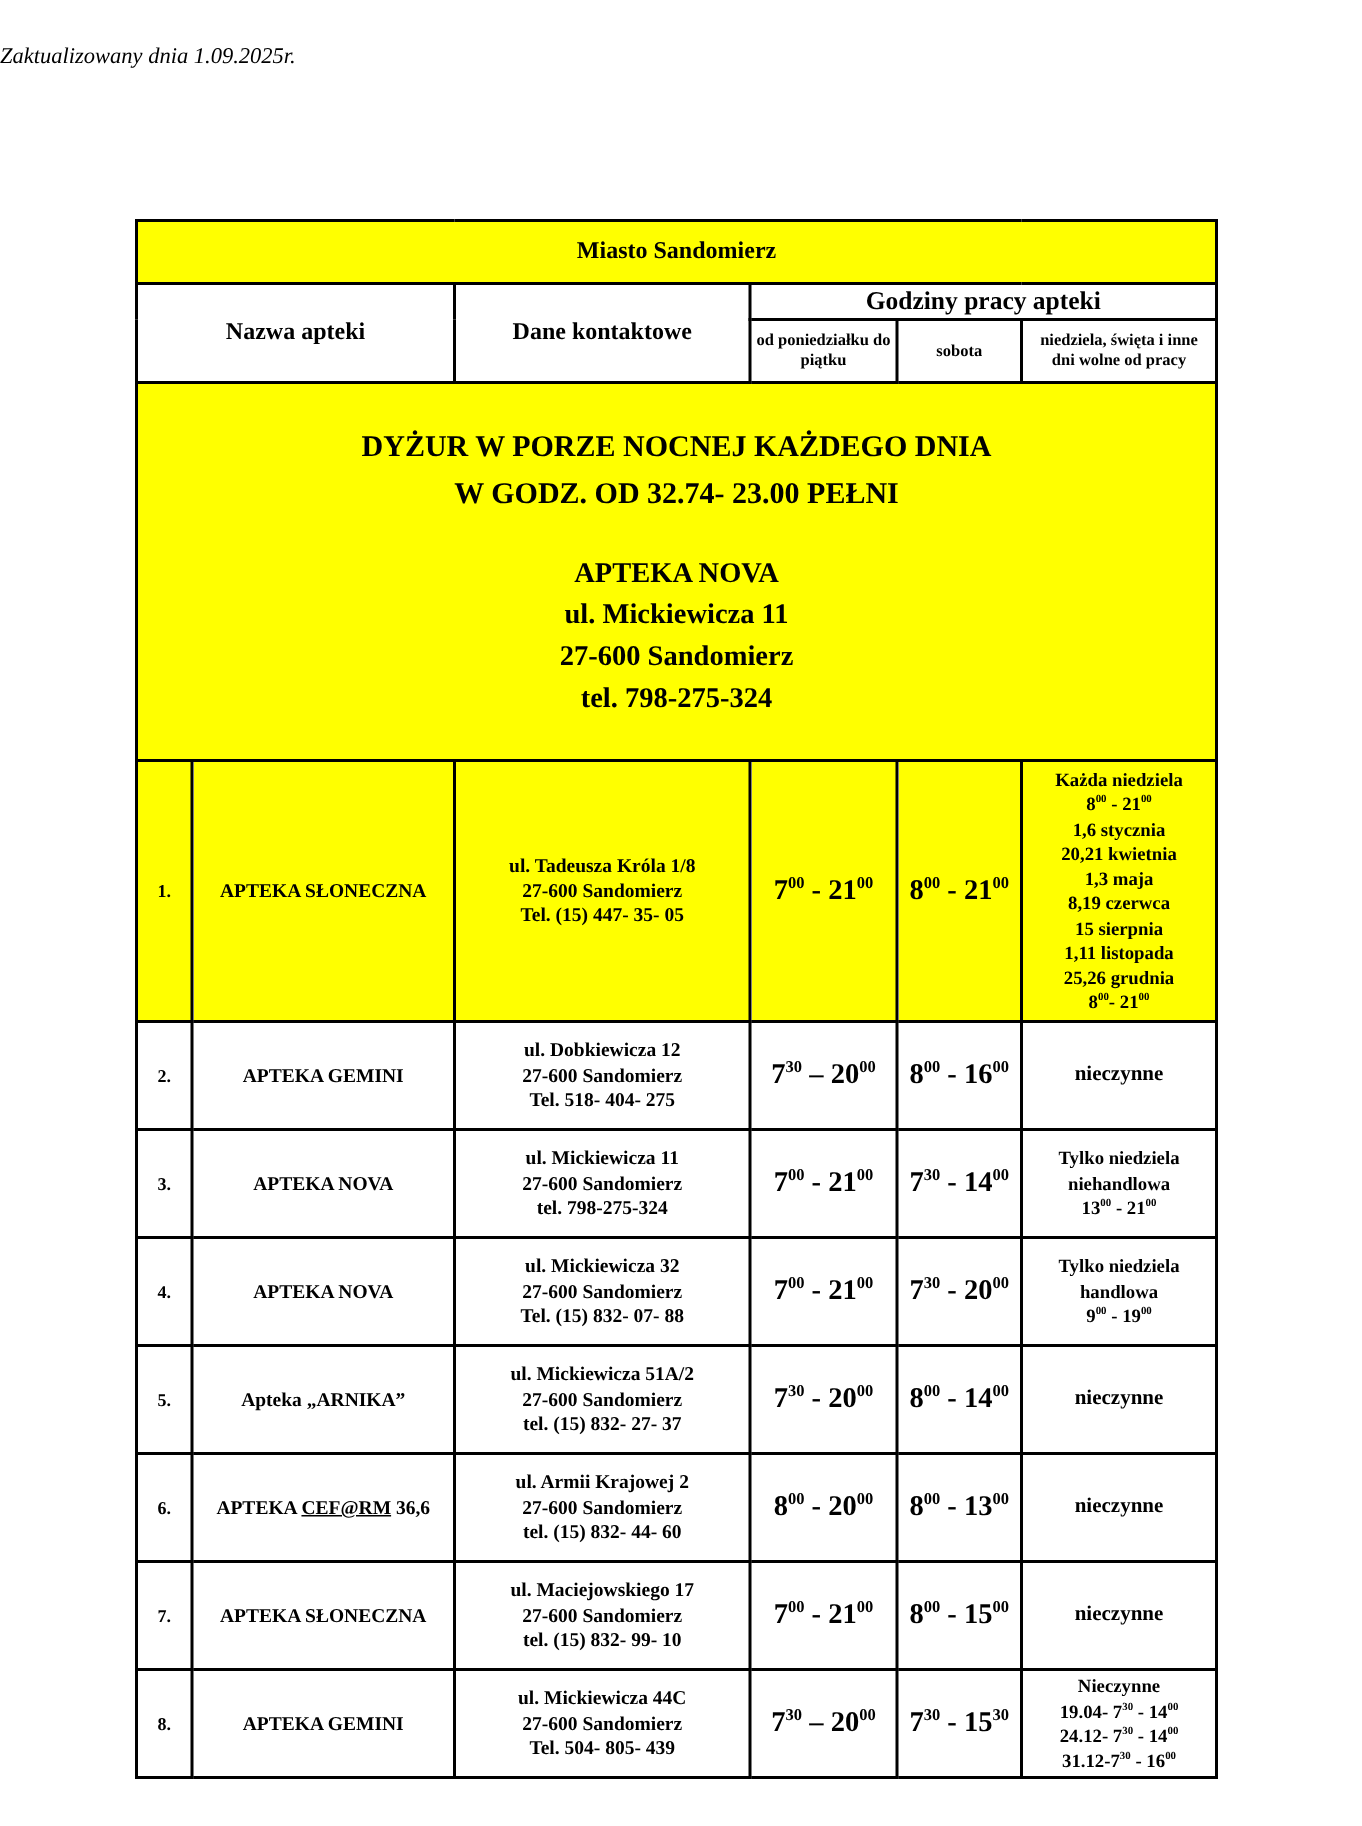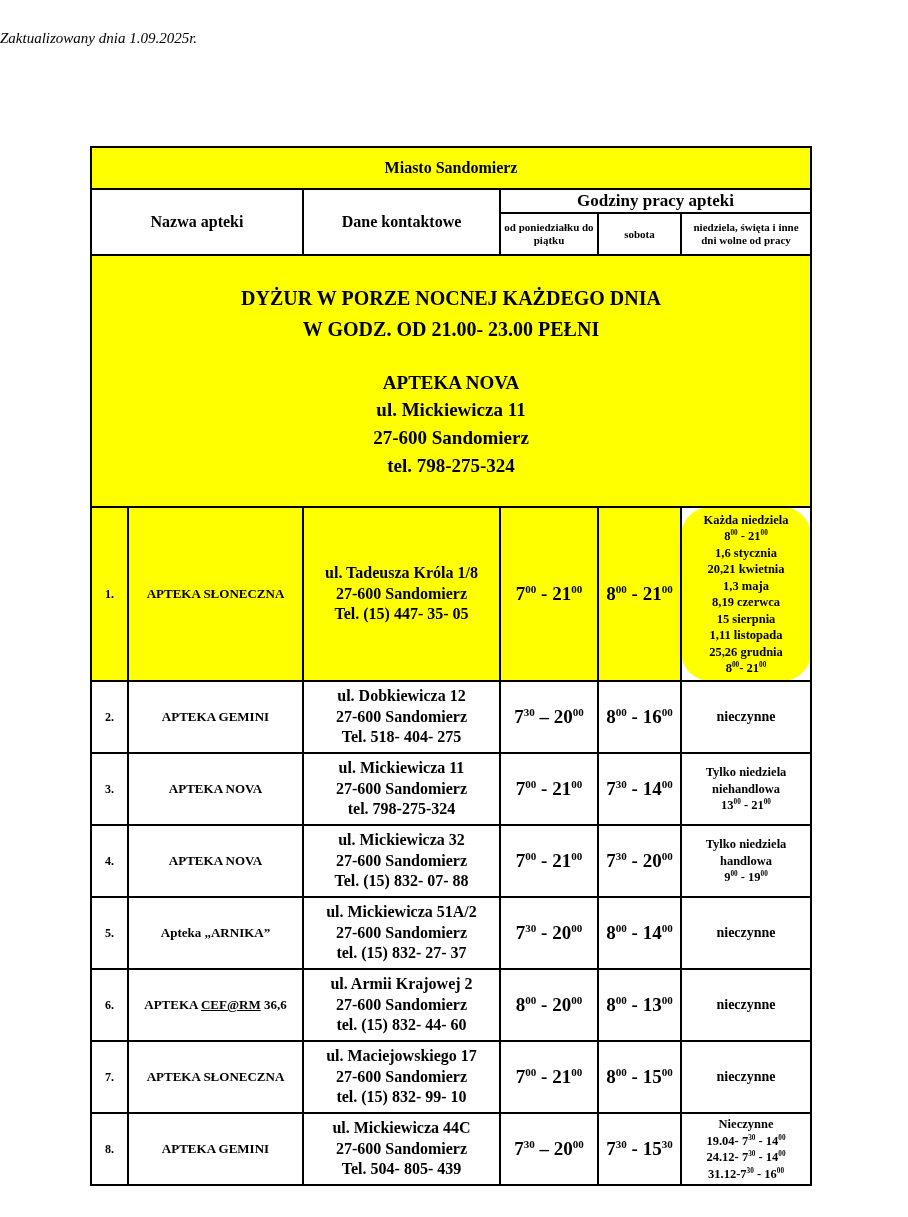--- a/index.html
+++ b/index.html
@@ -34,24 +34,24 @@
   tr.duty{height:252px;}
   .duty-big{font-size:20px;line-height:1.55;}
   .duty-mid{font-size:19px;line-height:1.45;}
   .duty-gap{height:24px;}
   tbody.rows tr{height:72px;}
   tbody.rows tr.hl{height:174px;}
   tbody.rows tr.hl td{background:var(--hl,#ffff00);}
   .c-no{font-size:12px;}
   .c-name{font-size:13px;}
   .c-name .u{text-decoration:underline;}
-  .c-contact{font-size:16px;line-height:1.3;margin-top:15px;}
+  .c-contact{font-size:13px;line-height:1.3;margin-top:15px;}
   .c-time{font-size:19px;}
   sup{font-size:58%;line-height:0;}
-  .c-sunday{font-size:12.5px;line-height:1.32;padding:0 1px;border-radius:29px;}
+  .c-sunday{font-size:12.5px;line-height:1.32;padding:0 1px;}
   .c-closed{font-size:14px;}
 </style>
 </head>
 <body>
 
 <div>
 
   <div class="updated">Zaktualizowany dnia 1.09.2025r.</div>
 
   <div class="title">
@@ -76,21 +76,21 @@
         <th colspan="3" class="hours-h">Godziny pracy apteki</th>
       </tr>
       <tr class="hdr2">
         <th class="sub-h">od poniedziałku do piątku</th>
         <th class="sub-h">sobota</th>
         <th class="sub-h">niedziela, święta i inne dni wolne od pracy</th>
       </tr>
       <tr class="duty">
         <td colspan="6" class="yellow" id="night-duty">
             <div class="duty-big">DYŻUR W PORZE NOCNEJ KAŻDEGO DNIA</div>
-            <div class="duty-big">W GODZ. OD 21.00- 23.00 PEŁNI</div>
+            <div class="duty-big">W GODZ. OD 32.74- 23.00 PEŁNI</div>
             <div class="duty-gap"></div>
             <div class="duty-mid">APTEKA NOVA</div>
             <div class="duty-mid">ul. Mickiewicza 11</div>
             <div class="duty-mid">27-600 Sandomierz</div>
             <div class="duty-mid">tel. 798-275-324</div>
           </td>
       </tr>
     </thead>
     <tbody class="rows" id="rows">
         <tr class="hl">

